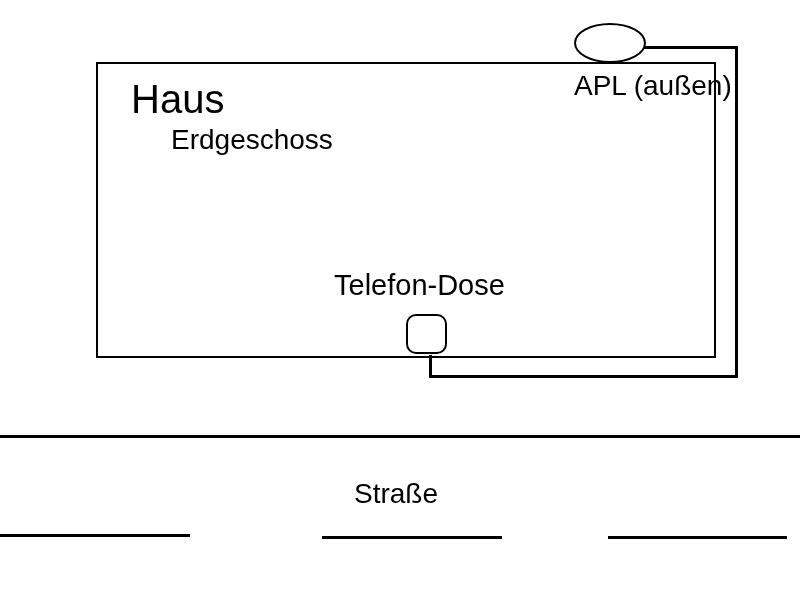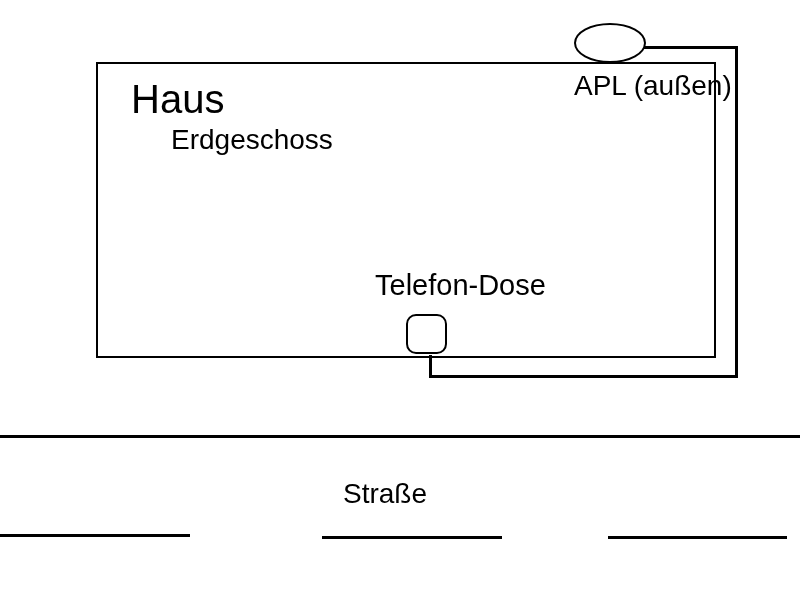--- a/index.html
+++ b/index.html
@@ -58,22 +58,22 @@
   .lane-dash   { height: 2.5px; background: #000; }
   #lane-marking-1 { left: 0px;   top: 534px; width: 190px; }
   #lane-marking-2 { left: 322px; top: 536px; width: 180px; }
   #lane-marking-3 { left: 608px; top: 536px; width: 179px; }
 
   
   .label { line-height: 1; white-space: nowrap; }
   #haus-title     { left: 131px; top: 79px;  font-size: 40px; }
   #haus-subtitle  { left: 131px; top: 126px; font-size: 28px; margin-left: 40px; }
   #apl-label      { left: 545px; top: 72px;  font-size: 28px; margin-left: 29px; }
-  #telefon-label  { left: 334px; top: 271px; font-size: 29px; margin-left: 41px; }
-  #strasse-label  { left: 343px; top: 480px; font-size: 28px; }
+  #telefon-label  { left: 334px; top: 271px; font-size: 29px; }
+  #strasse-label  { left: 354px; top: 480px; font-size: 28px; }
 </style>
 </head>
 <body>
 
 <div id="canvas">
 
   <div class="abs cable" id="cable-top-horizontal"></div>
   <div class="abs cable" id="cable-right-vertical"></div>
   <div class="abs cable" id="cable-bottom-horizontal"></div>
   <div class="abs cable" id="cable-drop-vertical"></div>

